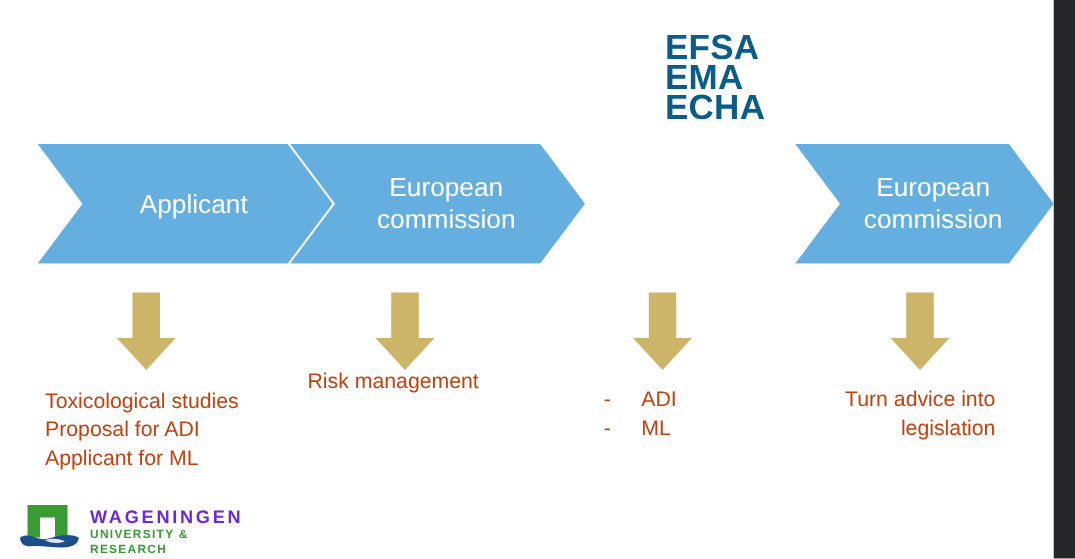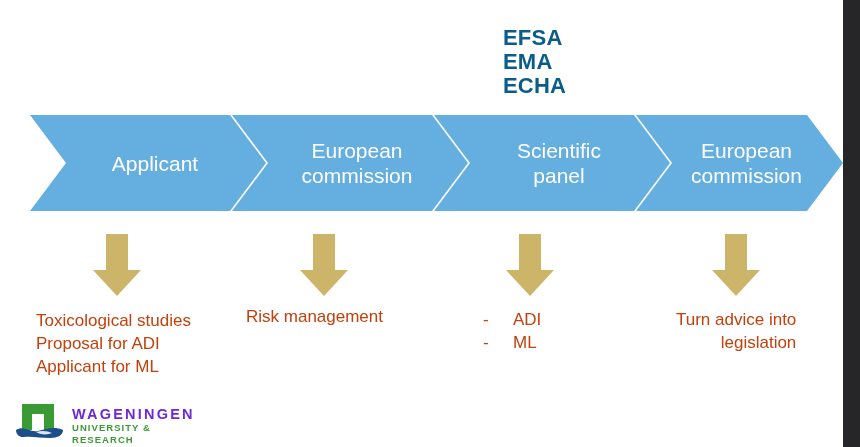--- a/index.html
+++ b/index.html
@@ -23,24 +23,24 @@
     top: 0;
     right: 0;
     width: 17px;
     height: 447px;
     background: #262629;
   }
 
   
   #agency-title {
     position: absolute;
-    left: 503px;
+    left: 532px;
     top: 26px;
     width: 240px;
-    font-size: 22px;
+    font-size: 28px;
     font-weight: bold;
     line-height: 23px;
     letter-spacing: 0.2px;
     color: #0a5c8a;
   }
   #agency-title div { margin-bottom: 1px; }
 
   
   #chevron-strip {
     position: absolute;
@@ -161,24 +161,20 @@
   </div>
 
   <div id="chevron-strip">
     <div class="chevron" style="left:30px; width:236px;">
       <span class="chevron-label">Applicant</span>
     </div>
     <div class="chevron" style="left:232px; width:236px;">
       <span class="chevron-label">European
 commission</span>
     </div>
-    <div class="chevron" style="left:434px; width:236px;">
-      <span class="chevron-label">Scientific
-panel</span>
-    </div>
     <div class="chevron" style="left:636px; width:207px;">
       <span class="chevron-label">European
 commission</span>
     </div>
   </div>
 
   <div class="down-arrow" style="left:93px; top:234px;">
     <div class="shaft"></div>
     <div class="head"></div>
   </div>
@@ -194,21 +190,21 @@
     <div class="shaft"></div>
     <div class="head"></div>
   </div>
 
   <div class="caption" style="left:36px; top:309px;">
     <div class="line">Toxicological studies</div>
     <div class="line">Proposal for ADI</div>
     <div class="line">Applicant for ML</div>
   </div>
 
-  <div class="caption" style="left:246px; top:305px;">
+  <div class="caption" style="left:246px; top:293px;">
     <div class="line">Risk management</div>
   </div>
 
   <div class="caption" style="left:483px; top:308px;">
     <div class="bullet-line">
       <span class="bullet-dash">-</span>
       <span>ADI</span>
     </div>
     <div class="bullet-line">
       <span class="bullet-dash">-</span>

